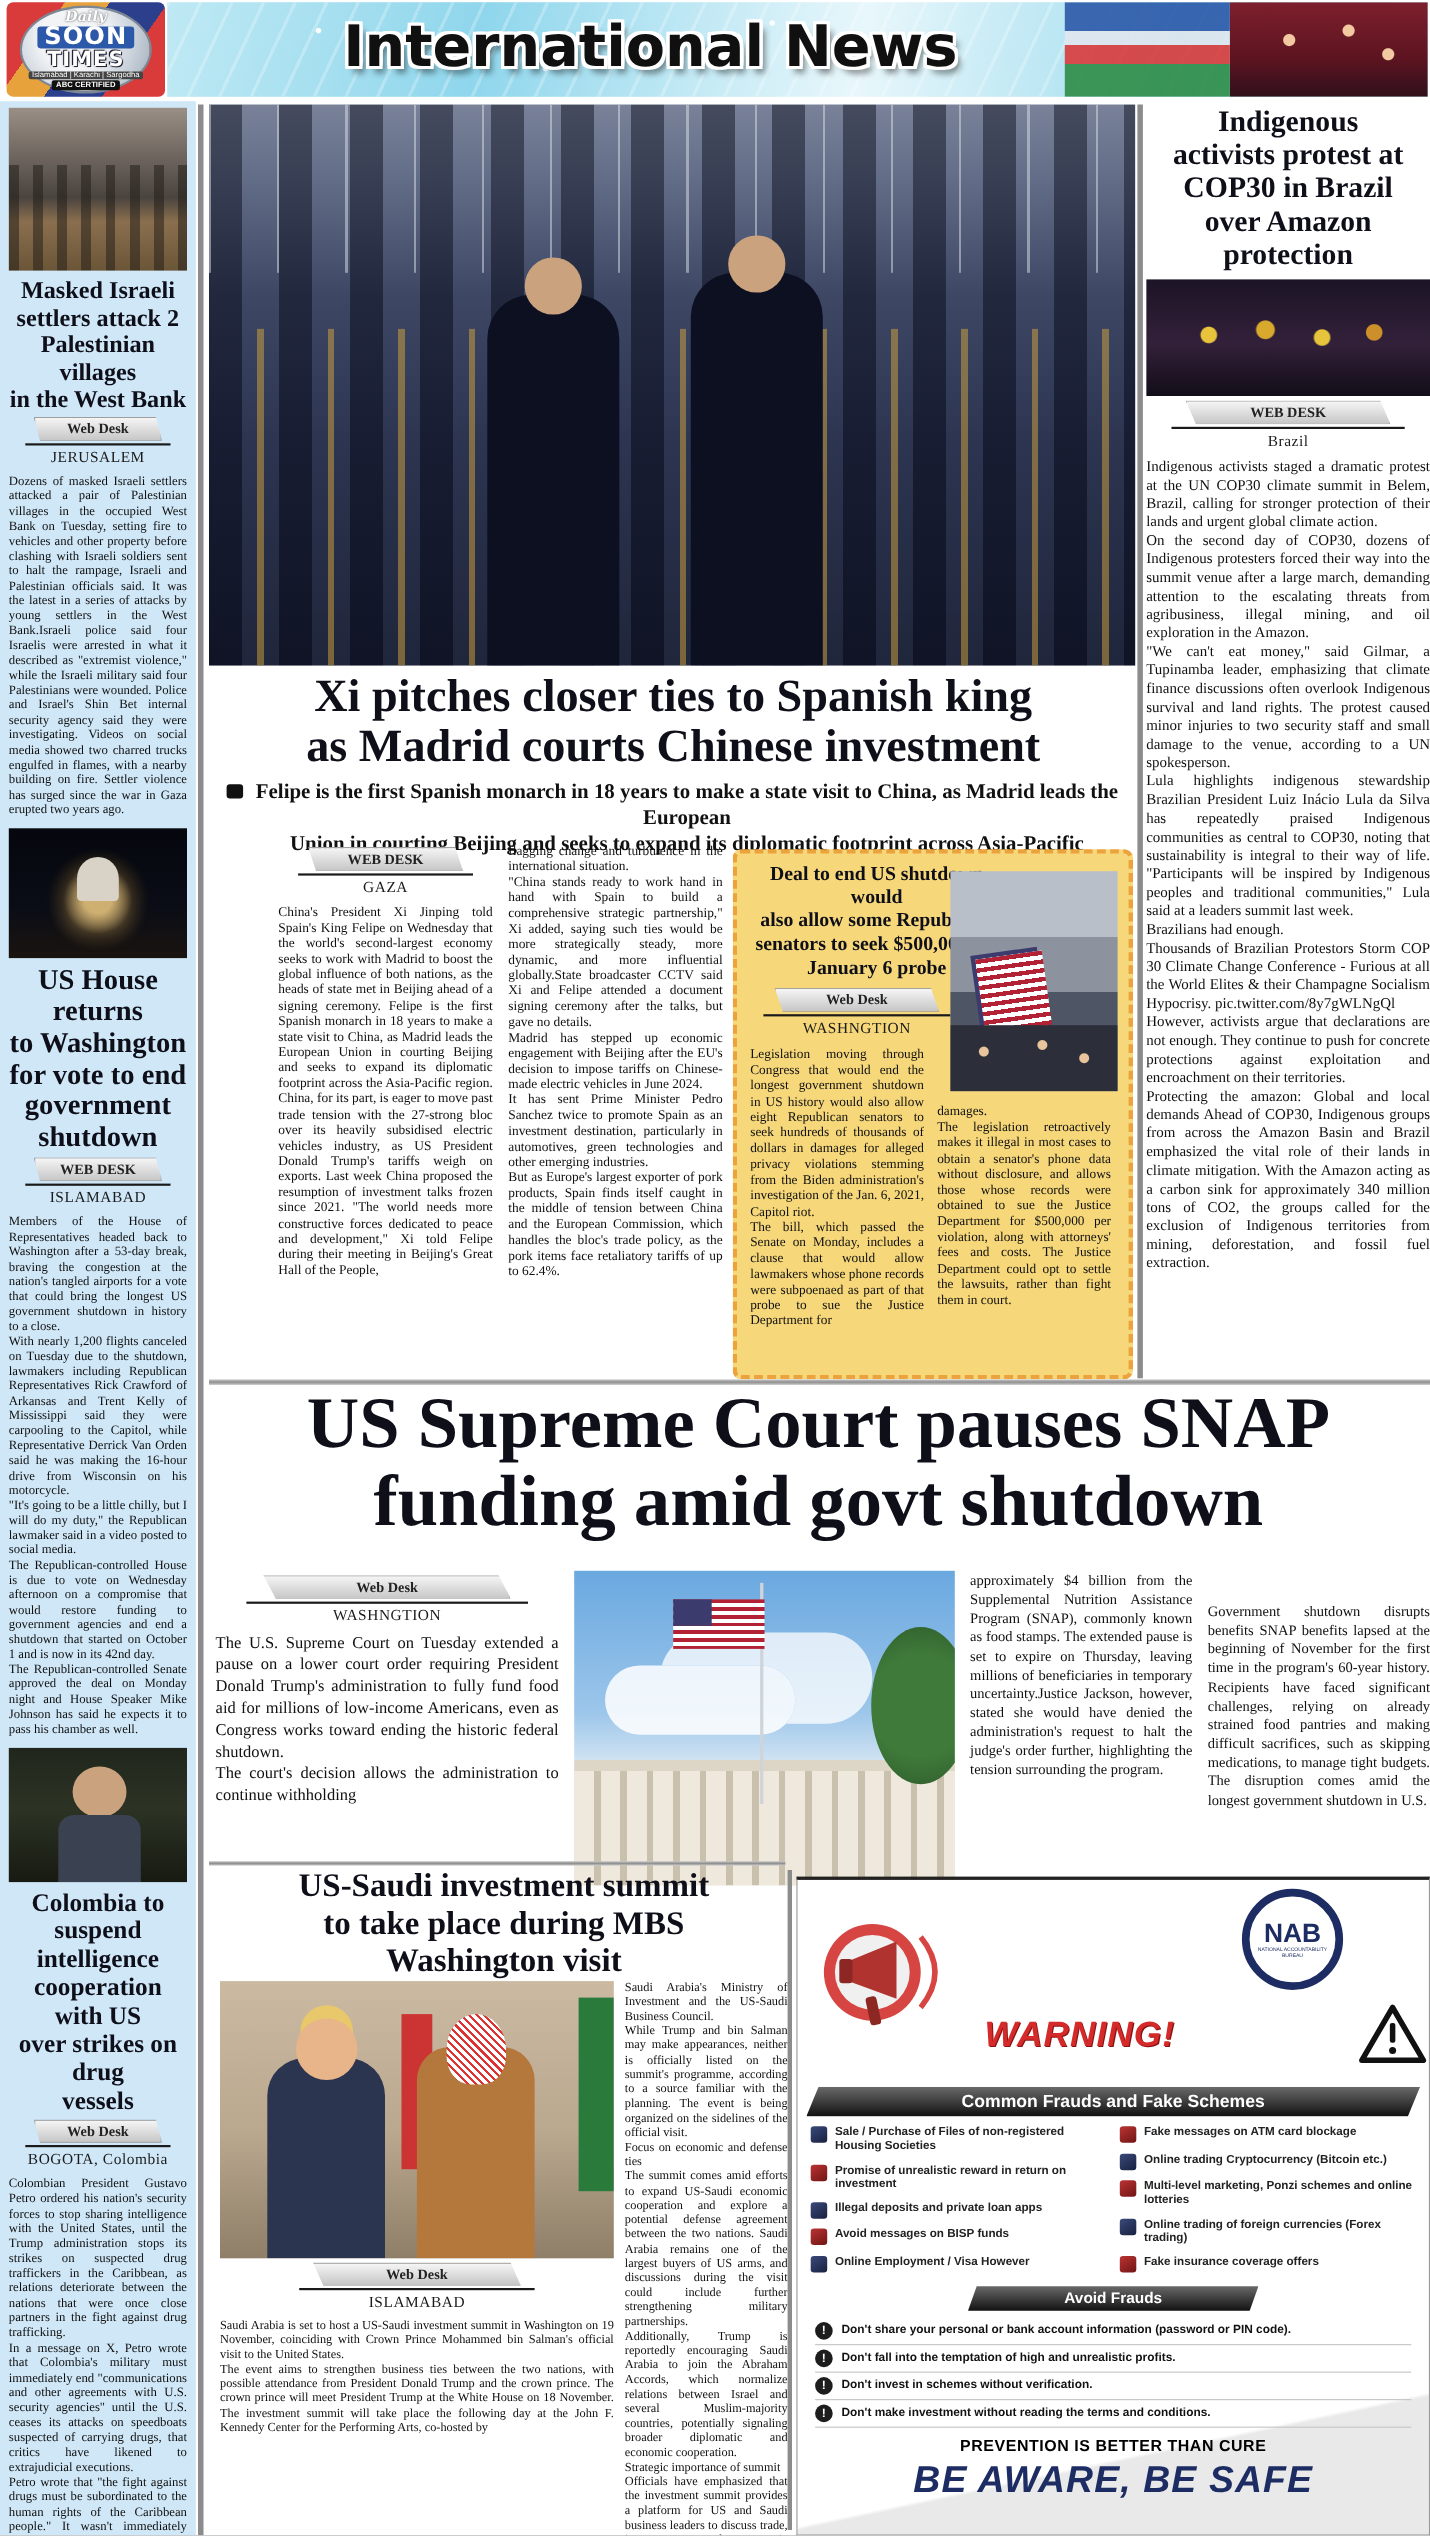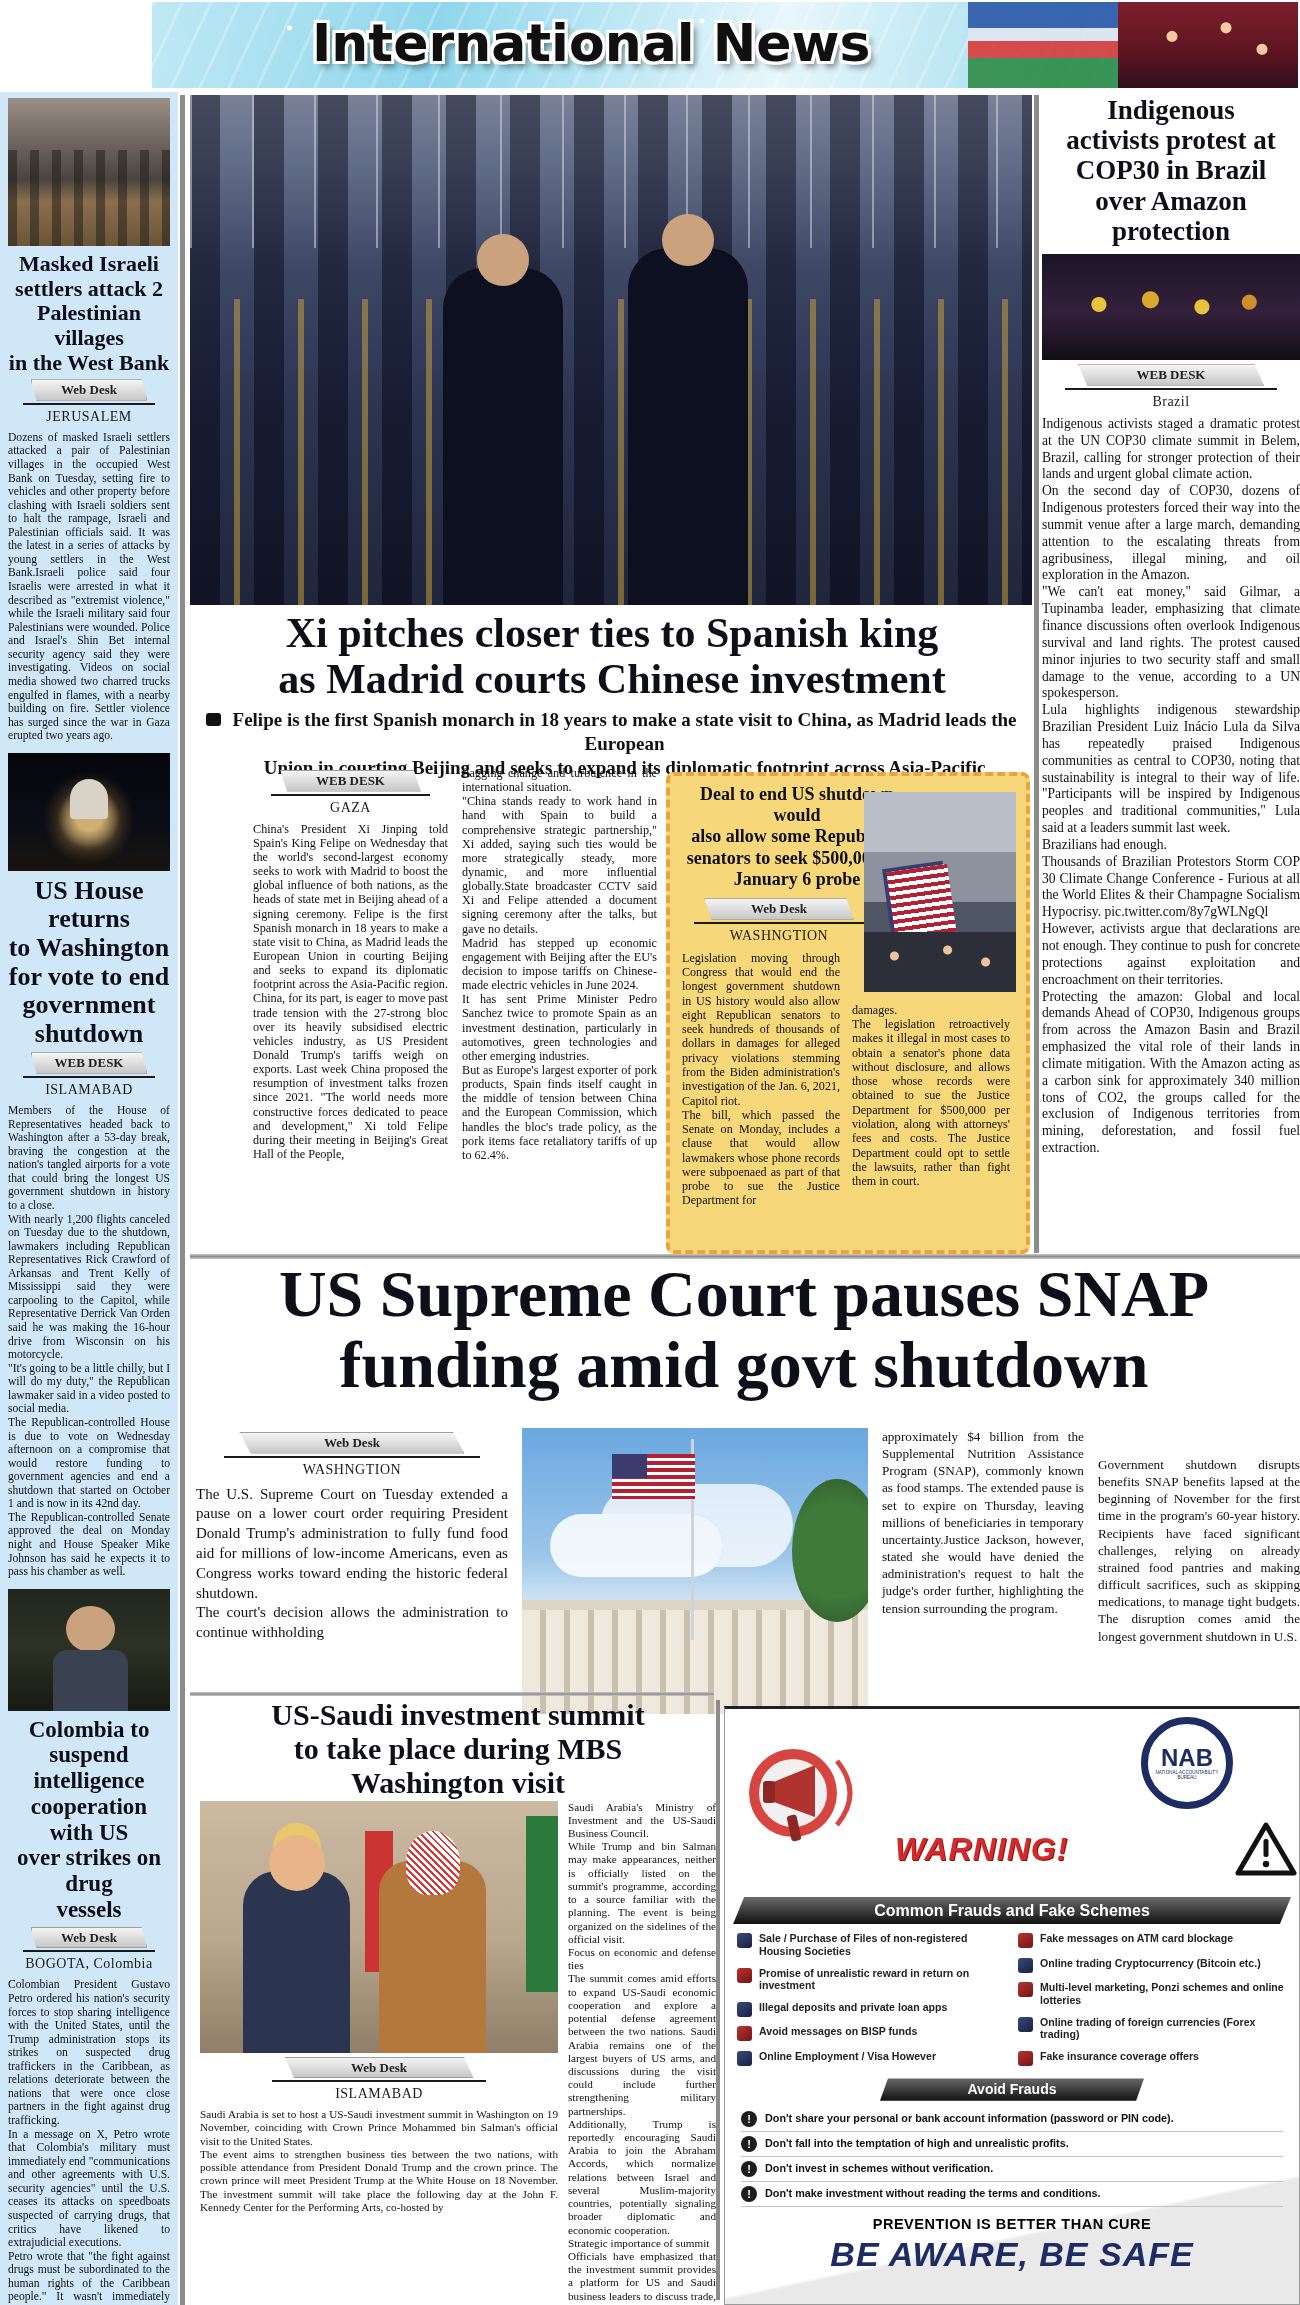--- a/index.html
+++ b/index.html
@@ -134,21 +134,21 @@
   .p-mbs .robe { position:absolute; right:20%; bottom:0; width:30%; height:76%; border-radius:30px 30px 0 0; background:#b4773c; }
   .p-mbs .robe::before { content:""; position:absolute; left:50%; top:-30px; transform:translateX(-50%); width:54px; height:64px; border-radius:50% 50% 40% 40%; background:repeating-linear-gradient(45deg,#fff 0 3px,#d33 3px 5px); }
   .p-mbs .sflag { position:absolute; right:0; top:6%; width:9%; height:70%; background:#2a7a3c; }
 
   
   .nab-ad { position:absolute; left:724px; top:1706px; width:576px; height:599px; background:linear-gradient(168deg,#fff 0 82%, #e9e9e9 82.5%);
             border:1px solid #9a9a9a; border-top:3px solid #222; font-family:"Liberation Sans", sans-serif; overflow:hidden; }
   .ad-top { position:relative; height:188px; }
   .megaphone { position:absolute; left:8px; top:22px; width:150px; height:130px; }
   .warning { position:absolute; left:170px; top:124px; font:bold italic 32px/1 "Liberation Sans", sans-serif; color:#d42a2a; letter-spacing:1px; text-shadow:1px 1px 0 #811; }
-  .nab-logo { position:absolute; right:66px; top:8px; width:92px; height:92px; border-radius:50%; border:7px solid #1d2d63;
+  .nab-logo { position:absolute; right:78px; top:8px; width:92px; height:92px; border-radius:50%; border:7px solid #1d2d63;
               background:#fff; display:flex; flex-direction:column; align-items:center; justify-content:center; }
   .nab-logo .nab-txt { font:bold 24px/1 "Liberation Sans", sans-serif; color:#1d2d63; }
   .nab-logo .nab-cap { font:4.6px/1.1 "Liberation Sans", sans-serif; color:#1d2d63; text-align:center; width:64px; }
   .warn-tri { position:absolute; right:2px; top:112px; }
   .fraud-bar { margin:0 8px; background:linear-gradient(180deg,#6a6a6a,#111); color:#fff; text-align:center;
                font:bold 16px/1.7 "Liberation Sans", sans-serif; clip-path:polygon(2% 0,100% 0,98% 100%,0 100%); }
   .fraud-cols { display:flex; gap:12px; padding:8px 12px 2px; }
   .fraud-col { flex:1; }
   .fitem { display:flex; gap:7px; margin-bottom:8.5px; align-items:flex-start; }
   .fi { width:15px; height:15px; flex:none; border-radius:3px; background:linear-gradient(145deg,#3a4a7a,#17203f); margin-top:1px; }
@@ -162,20 +162,29 @@
   .at { font:10.8px/1.2 "Liberation Sans", sans-serif; color:#111; font-weight:bold; }
   .prevention { text-align:center; font:bold 14.5px/1.4 "Liberation Sans", sans-serif; color:#000; margin-top:5px; letter-spacing:.5px; }
   .slogan { text-align:center; font:bold italic 34px/1.2 "Liberation Sans", sans-serif; color:#1d2d63; letter-spacing:1px; }
 </style>
 </head>
 <body>
 
 <div class="page">
 
   <header class="masthead">
+    <div class="logo">
+      <div class="logo-oval">
+        <span class="logo-daily">Daily</span>
+        <span class="logo-soon">SOON</span>
+        <span class="logo-times">TIMES</span>
+        <span class="logo-cities">Islamabad | Karachi | Sargodha</span>
+        <span class="logo-cert">ABC CERTIFIED</span>
+      </div>
+    </div>
     <div class="banner">
       <div class="banner-title">International News</div>
       <div class="collage">
         <div class="collage-flags"></div>
         <div class="collage-crowd"></div>
       </div>
     </div>
   </header>
 
   <div class="left-col">

